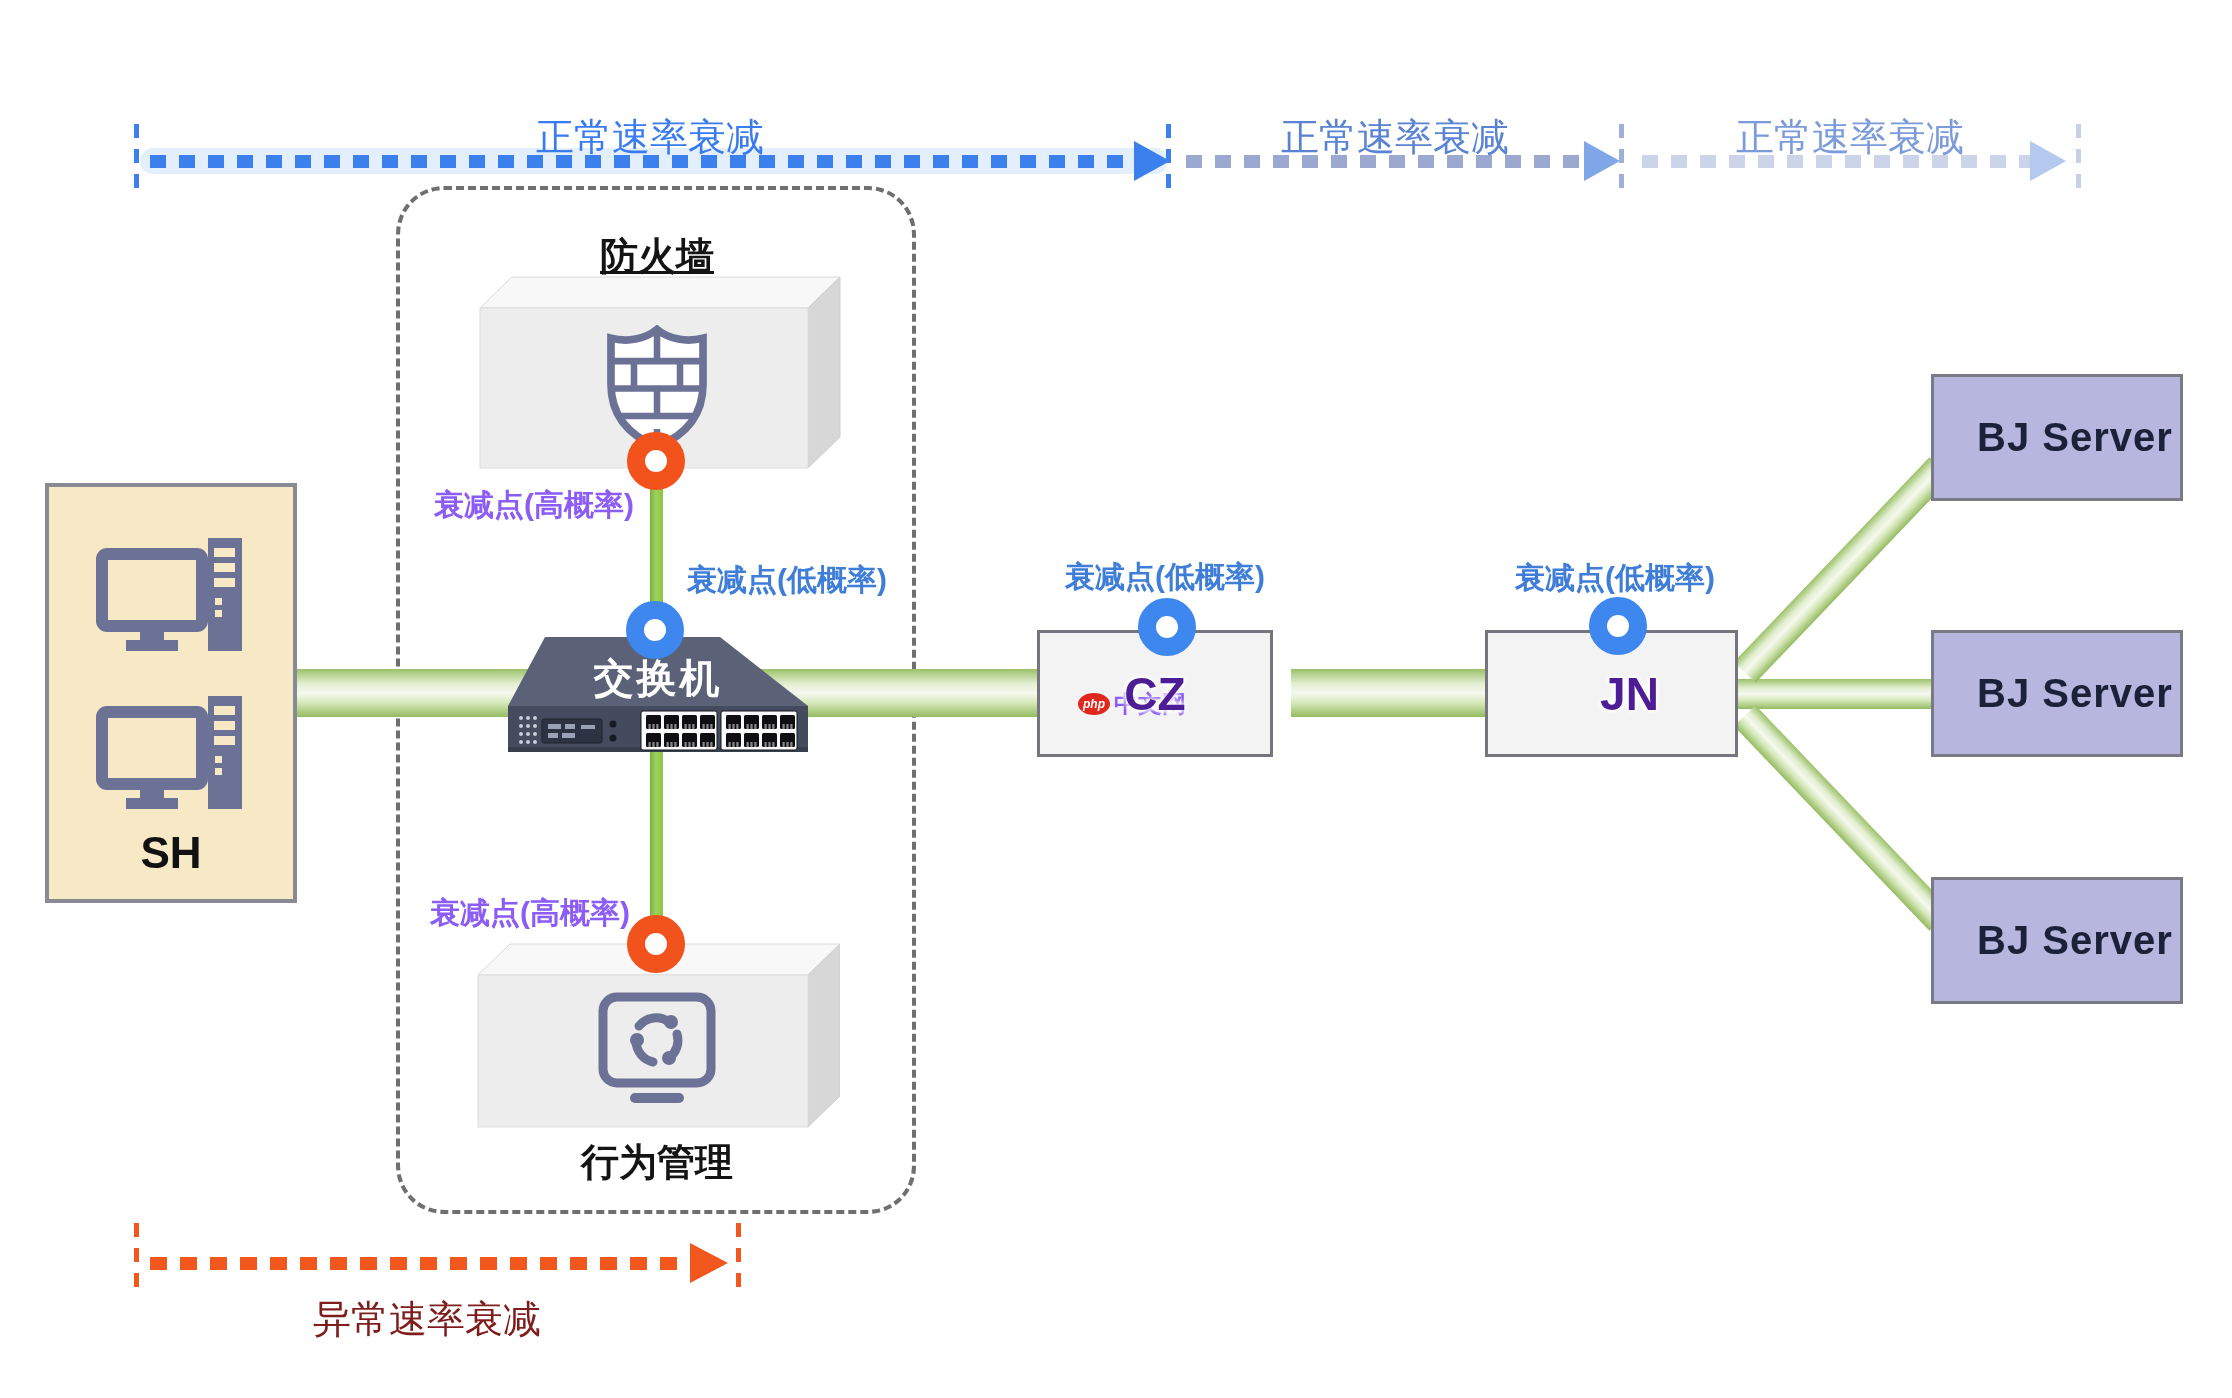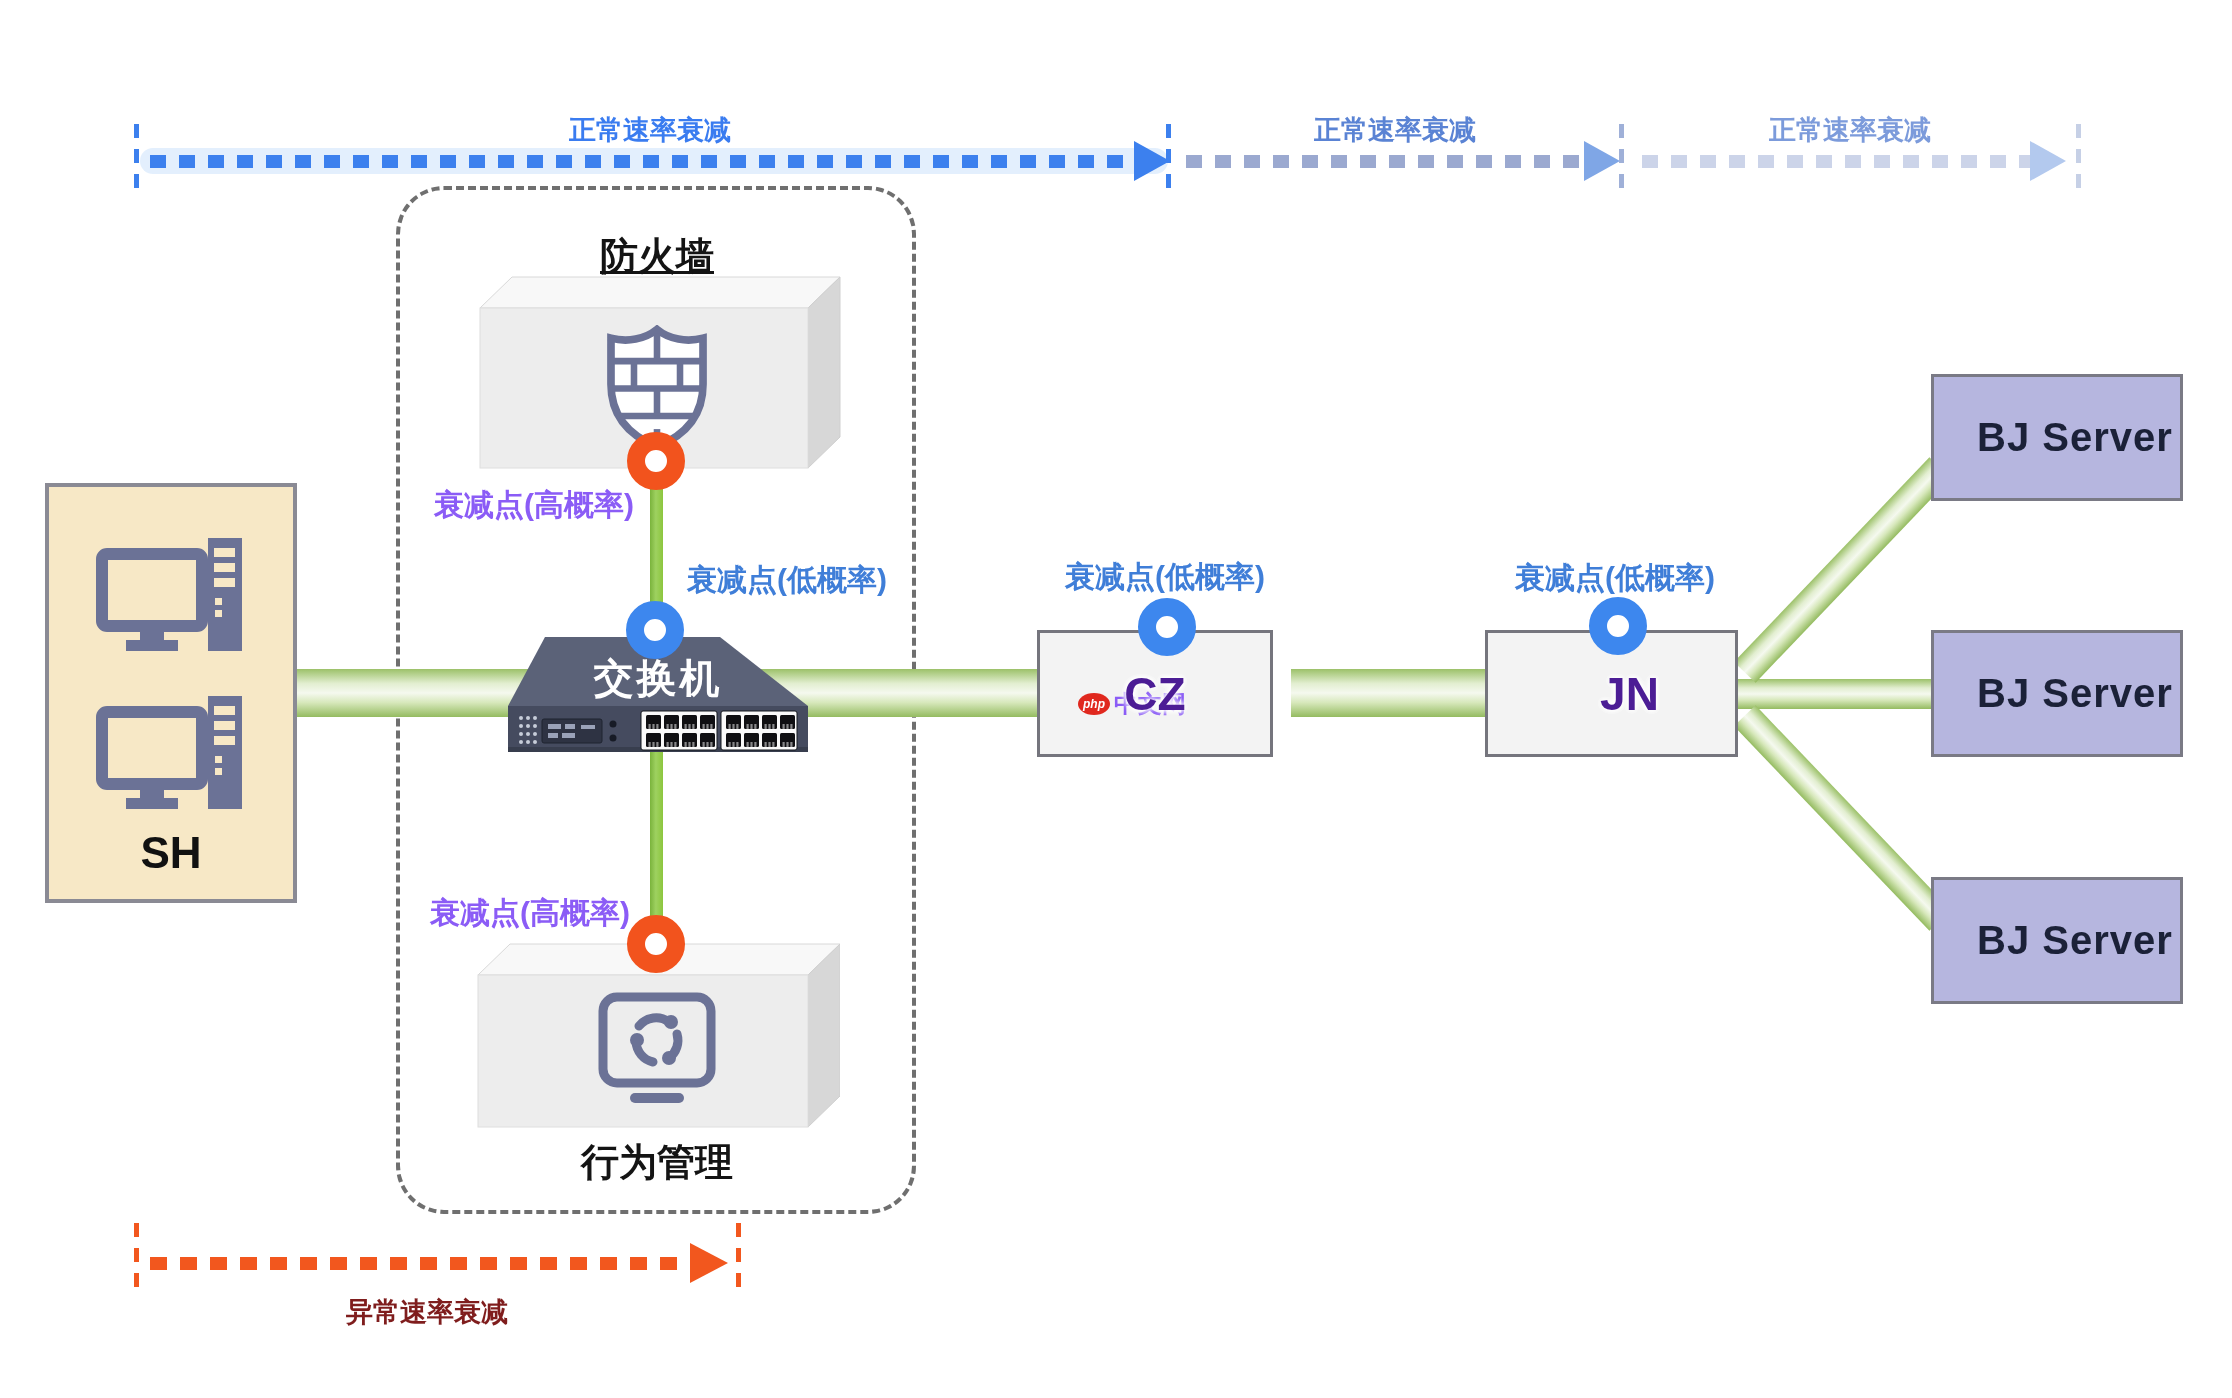--- a/index.html
+++ b/index.html
@@ -12,21 +12,21 @@
   .hdash.s2{background:repeating-linear-gradient(90deg,#9ba9d0 0 16px,transparent 16px 29px);}
   .hdash.s3{background:repeating-linear-gradient(90deg,#ccd4e9 0 16px,transparent 16px 29px);}
   .hdash.orange{background:repeating-linear-gradient(90deg,#f2571e 0 17px,transparent 17px 30px);}
   .halo{position:absolute;background:rgba(144,191,249,.25);border-radius:13px;}
   .vtick{position:absolute;width:5px;height:74px;}
   .vtick.b1{background:repeating-linear-gradient(180deg,#3c80ee 0 14px,transparent 14px 25px);}
   .vtick.b2{background:repeating-linear-gradient(180deg,#9fb0d8 0 14px,transparent 14px 25px);}
   .vtick.b3{background:repeating-linear-gradient(180deg,#c6d0e6 0 14px,transparent 14px 25px);}
   .vtick.o{background:repeating-linear-gradient(180deg,#f2571e 0 14px,transparent 14px 25px);}
   .ahead{position:absolute;width:0;height:0;border-top:20px solid transparent;border-bottom:20px solid transparent;}
-  .flow-lbl{position:absolute;width:400px;text-align:center;font-size:27px;font-weight:700;}
+  .flow-lbl{position:absolute;width:400px;text-align:center;font-size:38px;font-weight:400;}
 
   
   .zone{position:absolute;left:396px;top:186px;width:512px;height:1020px;
         border:4px dashed #6f6f6f;border-radius:48px;z-index:1;}
 
   
   .tube{position:absolute;z-index:2;
         background:linear-gradient(180deg,#9cc169 0%,#e2eed0 30%,#f5f9ef 50%,#d7e8bb 70%,#94bb60 100%);}
   .tube.rot{transform-origin:center;}
   .vline{position:absolute;width:13px;z-index:2;

